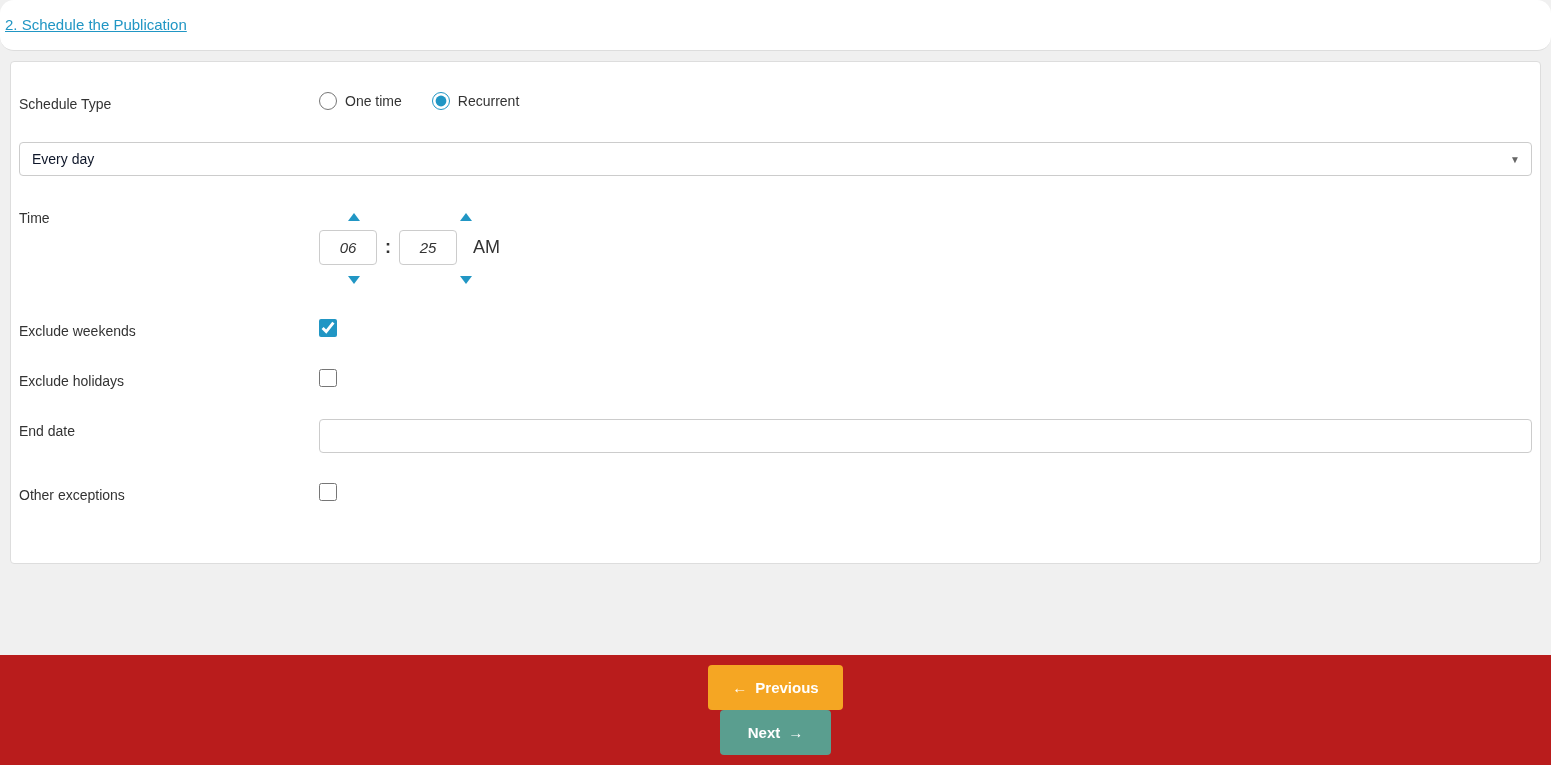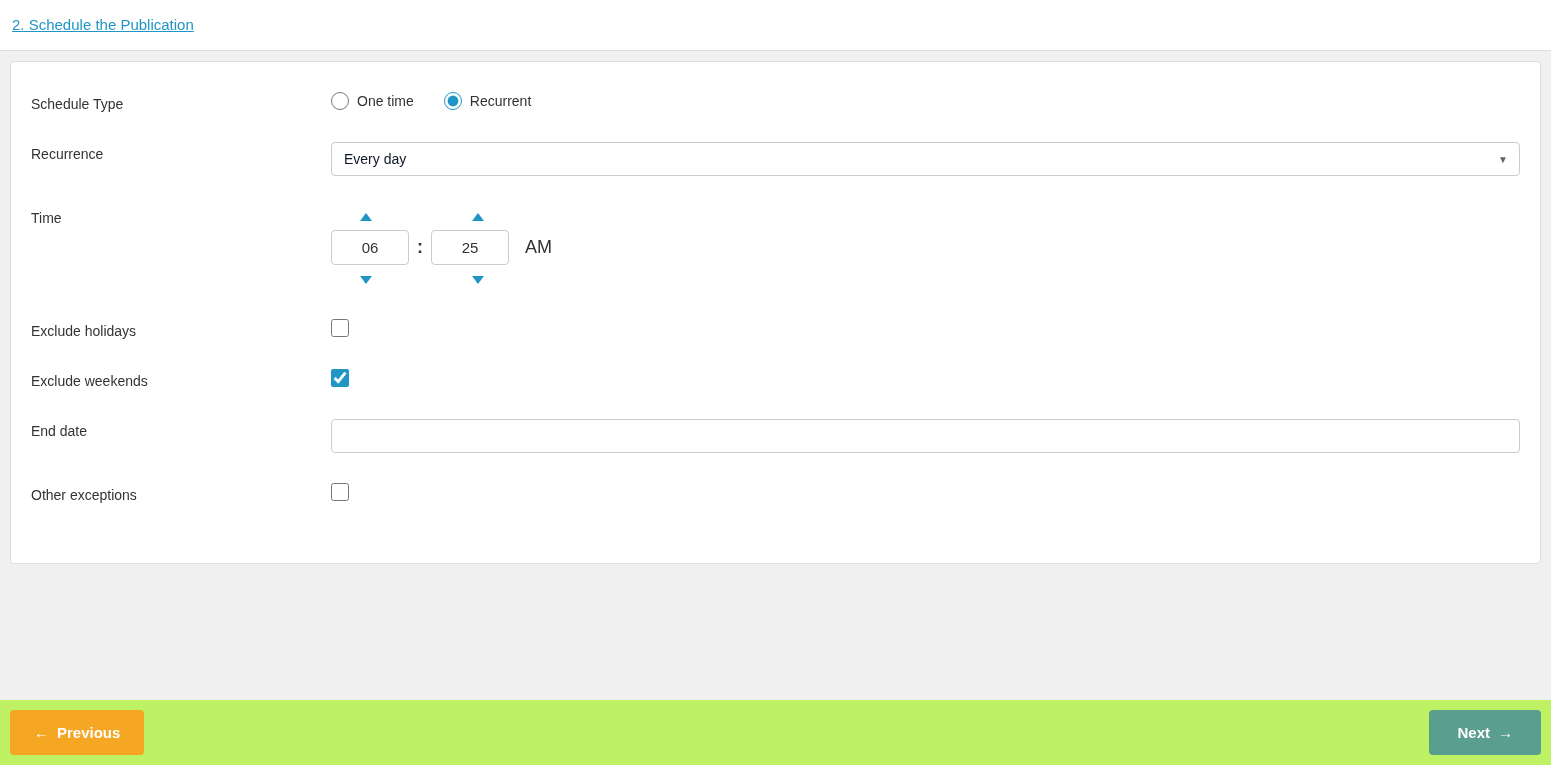--- a/index.html
+++ b/index.html
@@ -11,40 +11,41 @@
 
     body {
       background: #f0f0f0;
       min-height: 765px;
       display: flex;
       flex-direction: column;
     }
 
     .page-header {
       background: #fff;
-      padding: 16px 12px;
+      padding: 16px 5px;
       border-bottom: 1px solid #ddd;
+      border-radius: 14px;
     }
 
     .page-header a {
       color: #2196c4;
       text-decoration: underline;
       font-size: 15px;
     }
 
     .main-content {
       flex: 1;
       padding: 10px;
     }
 
     .form-card {
       background: #fff;
       border: 1px solid #ddd;
       border-radius: 4px;
-      padding: 30px 20px;
+      padding: 30px 8px;
     }
 
     .form-row {
       display: flex;
       align-items: flex-start;
       margin-bottom: 30px;
     }
 
     .form-label {
       width: 300px;
@@ -125,27 +126,28 @@
       background: none;
       border: none;
       cursor: pointer;
       color: #2196c4;
       font-size: 16px;
       line-height: 1;
       padding: 2px 6px;
     }
 
     .time-input-box {
-      width: 78px;
+      width: 58px;
       padding: 8px 10px;
       border: 1px solid #ccc;
       border-radius: 4px;
       font-size: 15px;
       text-align: center;
       color: #333;
+      font-style: italic;
     }
 
     .time-separator {
       font-size: 18px;
       color: #333;
       font-weight: bold;
     }
 
     .time-ampm {
       font-size: 18px;
@@ -173,21 +175,22 @@
       font-size: 14px;
       color: #333;
       background: #fff;
     }
 
     .footer-nav {
       display: flex;
       justify-content: space-between;
       align-items: center;
       padding: 10px 10px;
-      background: #bef264;
+      background: #b91c1c;
+      flex-direction: column;
     }
 
     .btn-previous {
       background: #f5a623;
       color: #fff;
       border: none;
       border-radius: 4px;
       padding: 14px 24px;
       font-size: 15px;
       font-weight: bold;
@@ -282,21 +285,20 @@
           <span>One time</span>
         </label>
         <label class="radio-option">
           <input type="radio" name="scheduleType" value="recurrent" checked="" style="">
           <span>Recurrent</span>
         </label>
       </div>
     </div>
 
     <div class="form-row">
-      <div class="form-label">Recurrence</div>
       <div class="form-control">
         <div class="select-wrapper">
           <select class="select-input">
             <option value="every-day">Every day</option>
             <option value="every-week">Every week</option>
             <option value="every-month">Every month</option>
           </select>
         </div>
       </div>
     </div>
@@ -338,30 +340,30 @@
               <button class="time-arrow-btn">
                 <span class="chevron-down"></span>
               </button>
             </div>
           </div>
         </div>
       </div>
     </div>
 
     <div class="form-row">
+      <div class="form-label">Exclude weekends</div>
+      <div class="form-control checkbox-wrapper">
+        <input type="checkbox" checked="" style="">
+      </div>
+    </div>
+
+    <div class="form-row">
       <div class="form-label">Exclude holidays</div>
       <div class="form-control checkbox-wrapper">
         <input type="checkbox" style="">
-      </div>
-    </div>
-
-    <div class="form-row">
-      <div class="form-label">Exclude weekends</div>
-      <div class="form-control checkbox-wrapper">
-        <input type="checkbox" checked="" style="">
       </div>
     </div>
 
     <div class="form-row">
       <div class="form-label">End date</div>
       <div class="form-control">
         <input type="text" class="text-input" style="">
       </div>
     </div>
 

